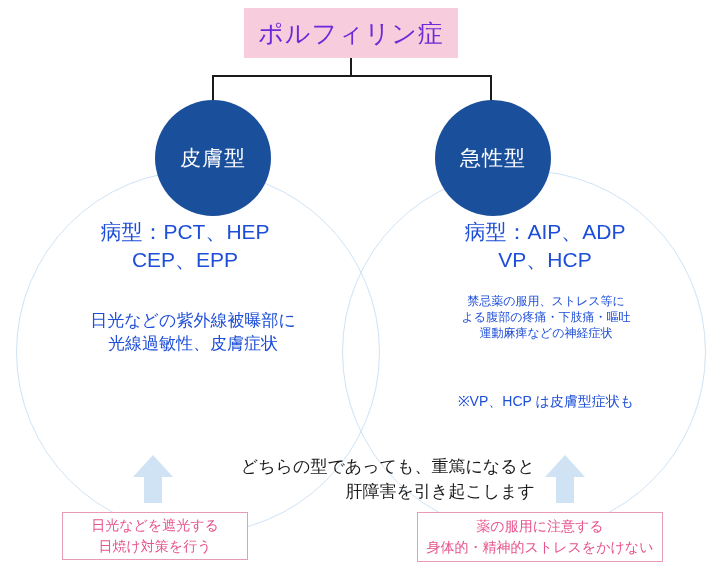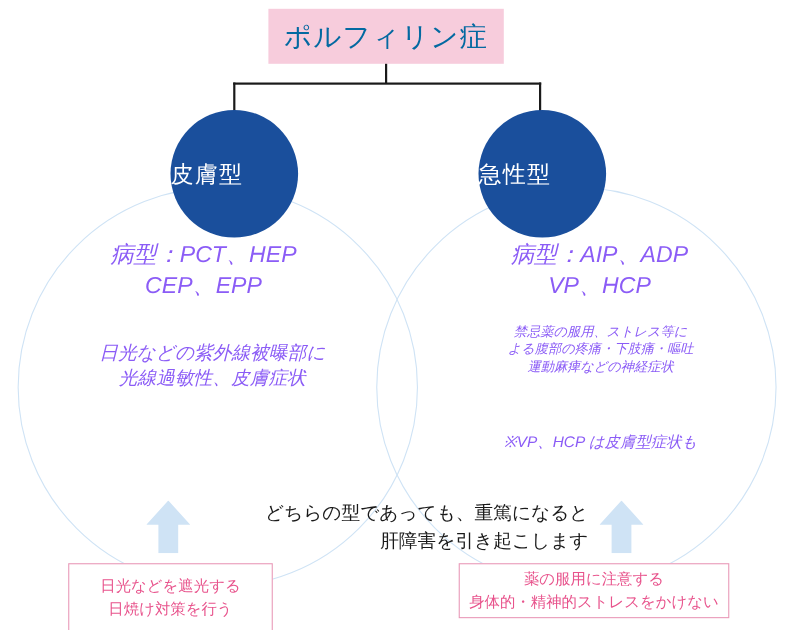--- a/index.html
+++ b/index.html
@@ -25,21 +25,21 @@
     top: 8px;
     width: 214px;
     height: 50px;
     background: #f7ccdc;
     display: flex;
     align-items: center;
     justify-content: center;
   }
   #title-box .label {
     font-size: 25px;
-    color: #0369a1;
+    color: #6d28d9;
     letter-spacing: 1px;
     white-space: nowrap;
   }
 
   
   .line { background: #1a1a1a; }
 
   
   .venn {
     border-radius: 50%;
@@ -48,38 +48,37 @@
   }
   #venn-left  { left: 16px;  top: 170px; width: 362px; height: 362px; }
   #venn-right { left: 342px; top: 170px; width: 362px; height: 362px; }
 
   
   .type-circle {
     border-radius: 50%;
     background: #1a4f9c;
     display: flex;
     align-items: center;
-    justify-content: flex-start;
+    justify-content: center;
   }
   .type-circle .label {
     color: #ffffff;
     font-size: 21px;
     letter-spacing: 1px;
     white-space: nowrap;
   }
   #circle-skin  { left: 155px; top: 100px; width: 116px; height: 116px; }
   #circle-acute { left: 435px; top: 100px; width: 116px; height: 116px; }
 
   
   .txt {
-    color: #8b5cf6;
+    color: #1d4ed8;
     text-align: center;
     line-height: 1.35;
     white-space: pre-line;
-    font-style: italic;
   }
   #skin-types   { left: 30px;  top: 218px; width: 310px; font-size: 21px; }
   #acute-types  { left: 395px; top: 218px; width: 300px; font-size: 21px; }
   #skin-symptoms  { left: 38px;  top: 310px; width: 310px; font-size: 17px; }
   #acute-symptoms { left: 392px; top: 293px; width: 308px; font-size: 12px; }
   #acute-note     { left: 392px; top: 392px; width: 308px; font-size: 14px; }
 
   
   #middle-note {
     left: 185px;
@@ -106,21 +105,21 @@
     justify-content: center;
     box-sizing: border-box;
   }
   .pink-box .label {
     color: #e8538c;
     font-size: 14px;
     text-align: center;
     line-height: 1.5;
     white-space: pre-line;
   }
-  #box-left  { left: 62px;  top: 512px; width: 186px; height: 62px; }
+  #box-left  { left: 62px;  top: 512px; width: 186px; height: 48px; }
   #box-right { left: 417px; top: 512px; width: 246px; height: 50px; }
 </style>
 </head>
 <body>
 
 <div id="canvas">
 
   <div class="abs" id="title-box">
     <span class="label">ポルフィリン症</span>
   </div>

